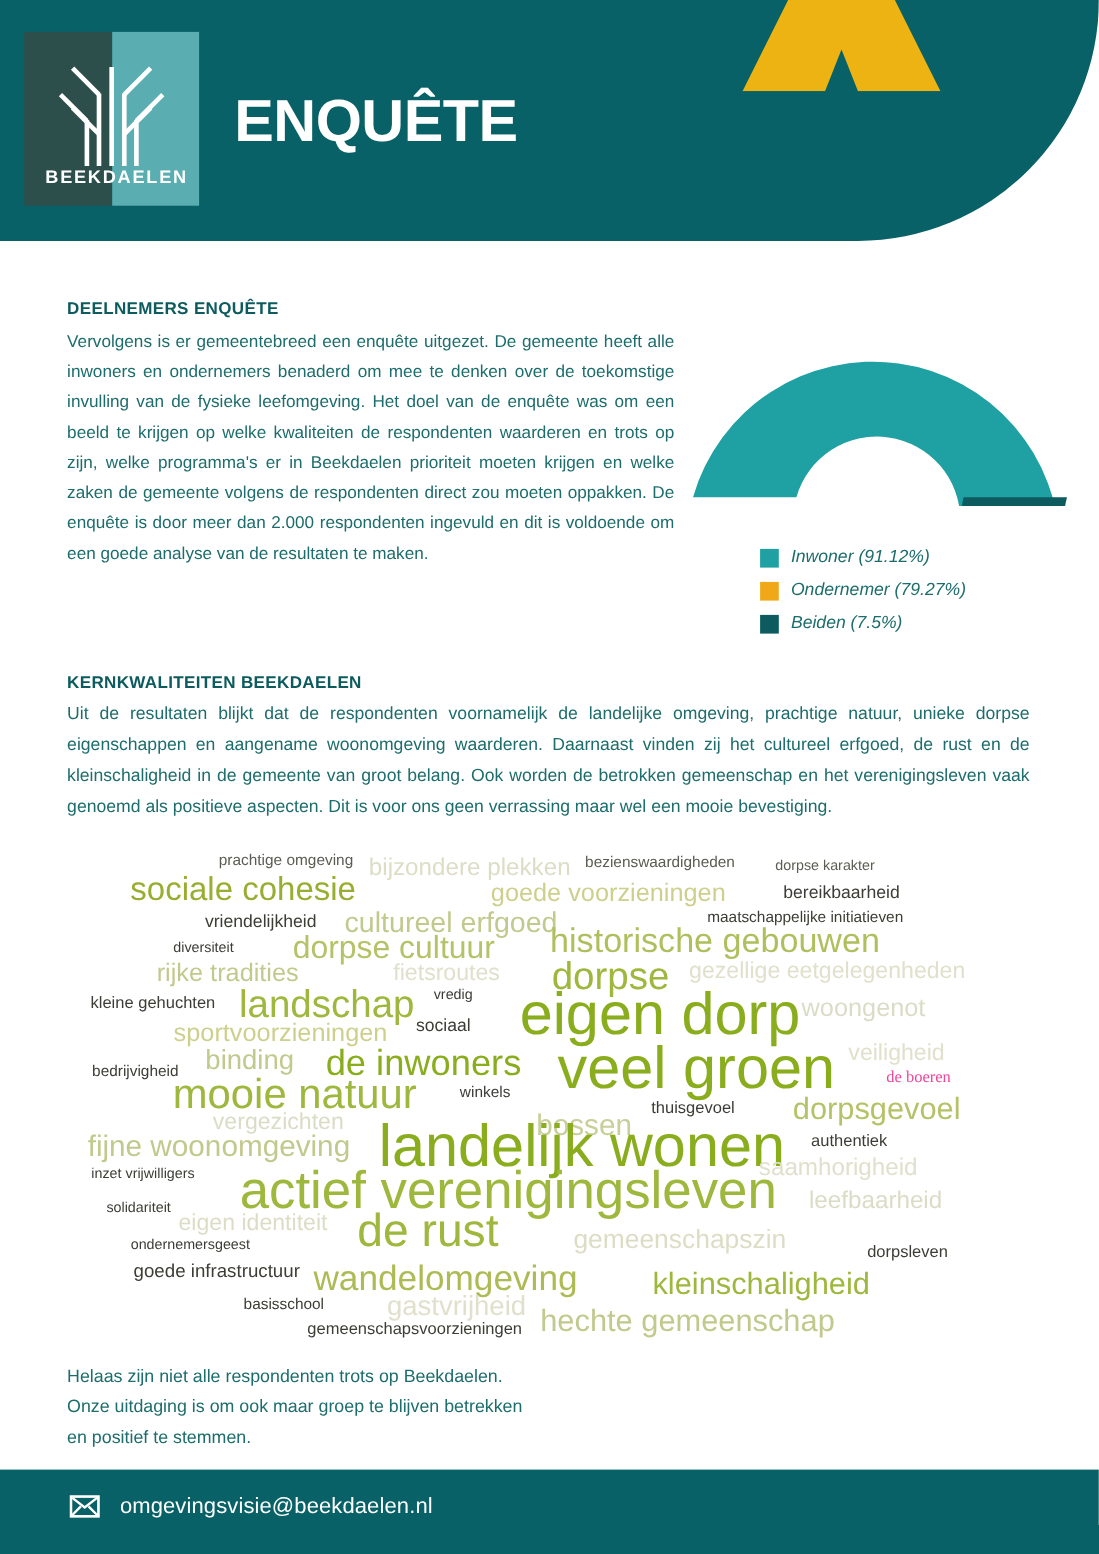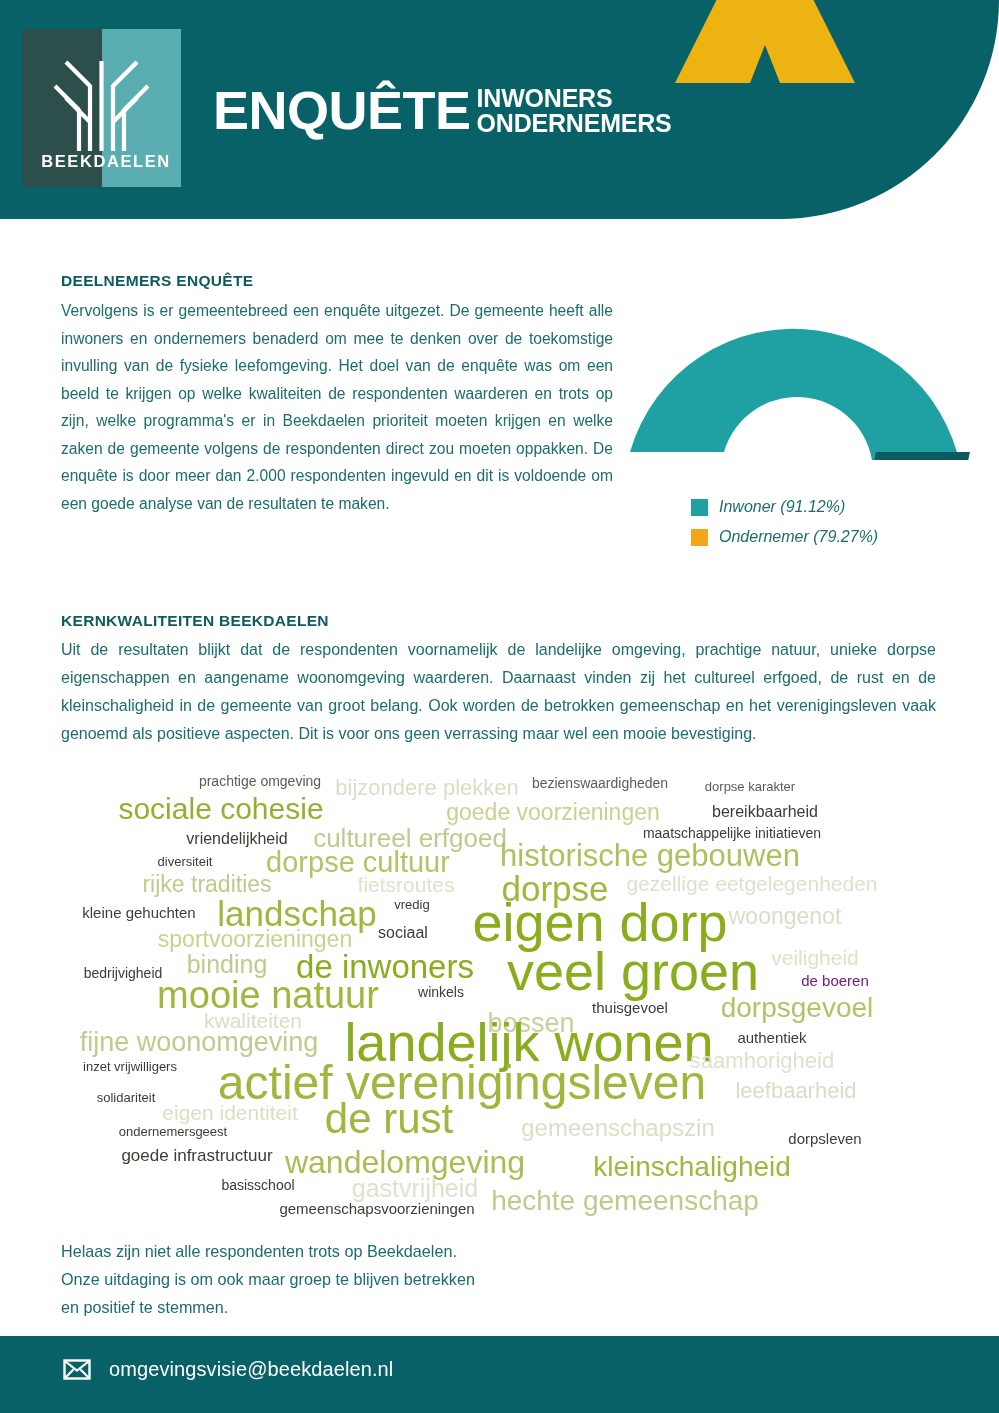--- a/index.html
+++ b/index.html
@@ -210,24 +210,20 @@
           <line x1="102" y1="81" x2="126" y2="57"></line>
           <line x1="68" y1="93" x2="44" y2="69"></line>
           <line x1="91" y1="93" x2="115" y2="69"></line>
         </g>
       </svg>
       <div class="logo-word">BEEKDAELEN</div>
     </div>
 
     <div class="title-wrap">
       <div class="title-main">ENQUÊTE</div>
-      <div class="title-sub">
-        <div>INWONERS</div>
-        <div>ONDERNEMERS</div>
-      </div>
     </div>
   </div>
 
   <div id="intro-block">
     <div class="sec-head">DEELNEMERS ENQUÊTE</div>
     <div class="body-text">Vervolgens is er gemeentebreed een enquête uitgezet. De gemeente heeft alle inwoners en ondernemers benaderd om mee te denken over de toekomstige invulling van de fysieke leefomgeving. Het doel van de enquête was om een beeld te krijgen op welke kwaliteiten de respondenten waarderen en trots op zijn,  welke programma's er in Beekdaelen prioriteit moeten krijgen en welke zaken de gemeente volgens de respondenten direct zou moeten oppakken. De enquête is door meer dan 2.000 respondenten ingevuld en dit is voldoende om een goede analyse van de resultaten te maken.</div>
   </div>
 
   <div id="donut-area">
     <svg id="donut-svg" width="360" height="180" viewBox="0 0 360 180">
@@ -240,20 +236,24 @@
   </div>
 
   <div id="legend">
     <div class="legend-row">
       <span class="legend-swatch" style="background: rgb(31, 160, 163);"></span>
       <span class="legend-label">Inwoner (91.12%)</span>
     </div>
     <div class="legend-row">
       <span class="legend-swatch" style="background: rgb(240, 168, 24);"></span>
       <span class="legend-label">Ondernemer (79.27%)</span>
+    </div>
+    <div class="legend-row">
+      <span class="legend-swatch" style="background: rgb(13, 91, 94);"></span>
+      <span class="legend-label">Beiden (7.5%)</span>
     </div>
   </div>
 
   <div id="kern-block">
     <div class="sec-head">KERNKWALITEITEN BEEKDAELEN</div>
     <div class="body-text">Uit de resultaten blijkt dat de respondenten voornamelijk de landelijke omgeving, prachtige natuur, unieke dorpse eigenschappen en aangename woonomgeving waarderen. Daarnaast vinden zij het cultureel erfgoed, de rust en de kleinschaligheid in de gemeente van groot belang. Ook worden de betrokken gemeenschap en het verenigingsleven vaak genoemd als positieve aspecten. Dit is voor ons geen verrassing maar wel een mooie bevestiging.</div>
   </div>
 
   <div id="wordcloud">
       <span class="wc-word" style="left: 205px; top: 16px; font-size: 14px; color: rgb(92, 92, 82);">prachtige omgeving</span>
@@ -278,27 +278,27 @@
       <span class="wc-word" style="left: 357px; top: 139px; font-size: 13px; color: rgb(61, 61, 53);">vredig</span>
       <span class="wc-word" style="left: 545px; top: 157px; font-size: 54px; color: rgb(138, 173, 30);">eigen dorp</span>
       <span class="wc-word" style="left: 730px; top: 151px; font-size: 23px; color: rgb(219, 220, 198);">woongenot</span>
       <span class="wc-word" style="left: 200px; top: 174px; font-size: 23px; color: rgb(205, 208, 140);">sportvoorzieningen</span>
       <span class="wc-word" style="left: 348px; top: 168px; font-size: 16px; color: rgb(61, 61, 53);">sociaal</span>
       <span class="wc-word" style="left: 172px; top: 199px; font-size: 25px; color: rgb(194, 201, 141);">binding</span>
       <span class="wc-word" style="left: 330px; top: 201px; font-size: 33px; color: rgb(138, 173, 30);">de inwoners</span>
       <span class="wc-word" style="left: 578px; top: 206px; font-size: 54px; color: rgb(138, 173, 30);">veel groen</span>
       <span class="wc-word" style="left: 760px; top: 192px; font-size: 21px; color: rgb(224, 224, 204);">veiligheid</span>
       <span class="wc-word" style="left: 68px; top: 208px; font-size: 14px; color: rgb(61, 61, 53);">bedrijvigheid</span>
-      <span class="wc-word" style="left: 780px; top: 215px; font-size: 15px; color: #701a75;">de boeren</span>
+      <span class="wc-word" style="left: 780px; top: 215px; font-size: 15px; color: #ec4899; font-family: Liberation Serif, serif;">de boeren</span>
       <span class="wc-word" style="left: 213px; top: 230px; font-size: 38px; color: rgb(158, 183, 61);">mooie natuur</span>
       <span class="wc-word" style="left: 386px; top: 227px; font-size: 14px; color: rgb(61, 61, 53);">winkels</span>
       <span class="wc-word" style="left: 476px; top: 233px; font-size: 27px; color: rgb(201, 207, 155); margin-top: 25px;">bossen</span>
       <span class="wc-word" style="left: 575px; top: 242px; font-size: 15px; color: rgb(61, 61, 53);">thuisgevoel</span>
       <span class="wc-word" style="left: 742px; top: 243px; font-size: 28px; color: rgb(181, 194, 104);">dorpsgevoel</span>
-      <span class="wc-word" style="left: 198px; top: 255px; font-size: 21px; color: rgb(219, 220, 198);">kwaliteiten</span>
+      <span class="wc-word" style="left: 198px; top: 255px; font-size: 21px; color: rgb(219, 220, 198);">vergezichten</span>
       <span class="wc-word" style="left: 144px; top: 277px; font-size: 27px; color: rgb(194, 201, 141);">fijne woonomgeving</span>
       <span class="wc-word" style="left: 474px; top: 277px; font-size: 54px; color: rgb(138, 173, 30);">landelijk wonen</span>
       <span class="wc-word" style="left: 717px; top: 272px; font-size: 15px; color: rgb(61, 61, 53);">authentiek</span>
       <span class="wc-word" style="left: 707px; top: 296px; font-size: 22px; color: rgb(224, 224, 204);">saamhorigheid</span>
       <span class="wc-word" style="left: 57px; top: 301px; font-size: 13px; color: rgb(61, 61, 53); padding-left: 36px;">inzet vrijwilligers</span>
       <span class="wc-word" style="left: 407px; top: 318px; font-size: 48px; color: rgb(158, 183, 61);">actief verenigingsleven</span>
       <span class="wc-word" style="left: 741px; top: 326px; font-size: 22px; color: rgb(219, 220, 198);">leefbaarheid</span>
       <span class="wc-word" style="left: 71px; top: 332px; font-size: 13px; color: rgb(61, 61, 53);">solidariteit</span>
       <span class="wc-word" style="left: 175px; top: 347px; font-size: 21px; color: rgb(221, 221, 198);">eigen identiteit</span>
       <span class="wc-word" style="left: 334px; top: 354px; font-size: 42px; color: rgb(158, 183, 61);">de rust</span>

